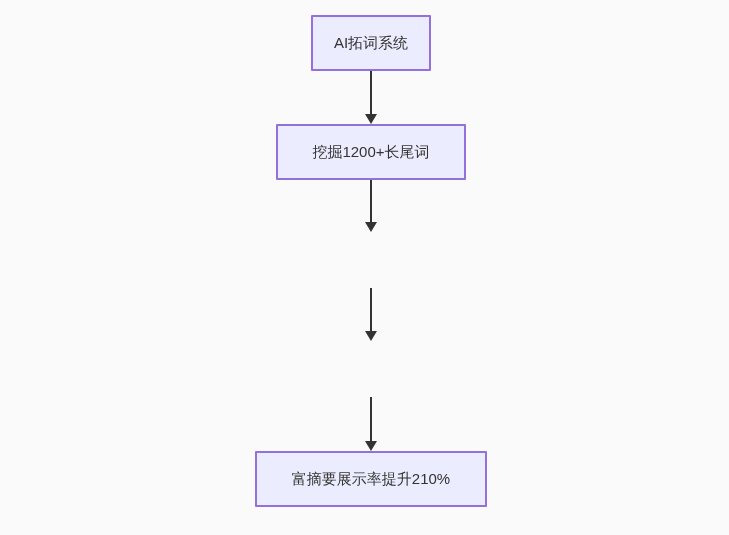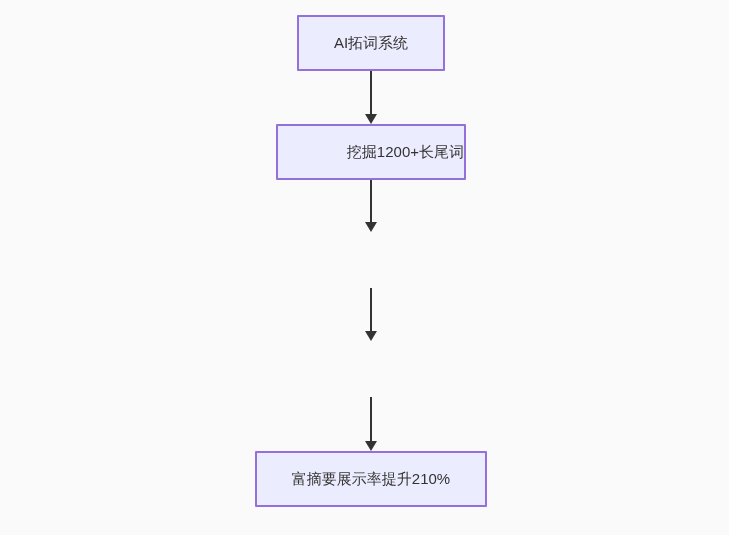--- a/index.html
+++ b/index.html
@@ -32,22 +32,22 @@
     display: flex;
     align-items: center;
     justify-content: center;
   }
   .node-label {
     font-size: 15px;
     color: var(--text);
     white-space: nowrap;
     text-align: center;
   }
-  .node-0 { top: 15px;  width: 148px; }
-  .node-1 { top: 124px; width: 190px; justify-content: flex-end; }
+  .node-0 { top: 15px;  width: 120px; }
+  .node-1 { top: 124px; width: 190px; }
   .node-2 { top: 232px; width: 220px; }
   .node-3 { top: 341px; width: 217px; }
   .node-4 { top: 451px; width: 232px; }
 
   .edge {
     position: absolute;
     left: 371px;
     transform: translateX(-50%);
     width: 12px;
     display: flex;

